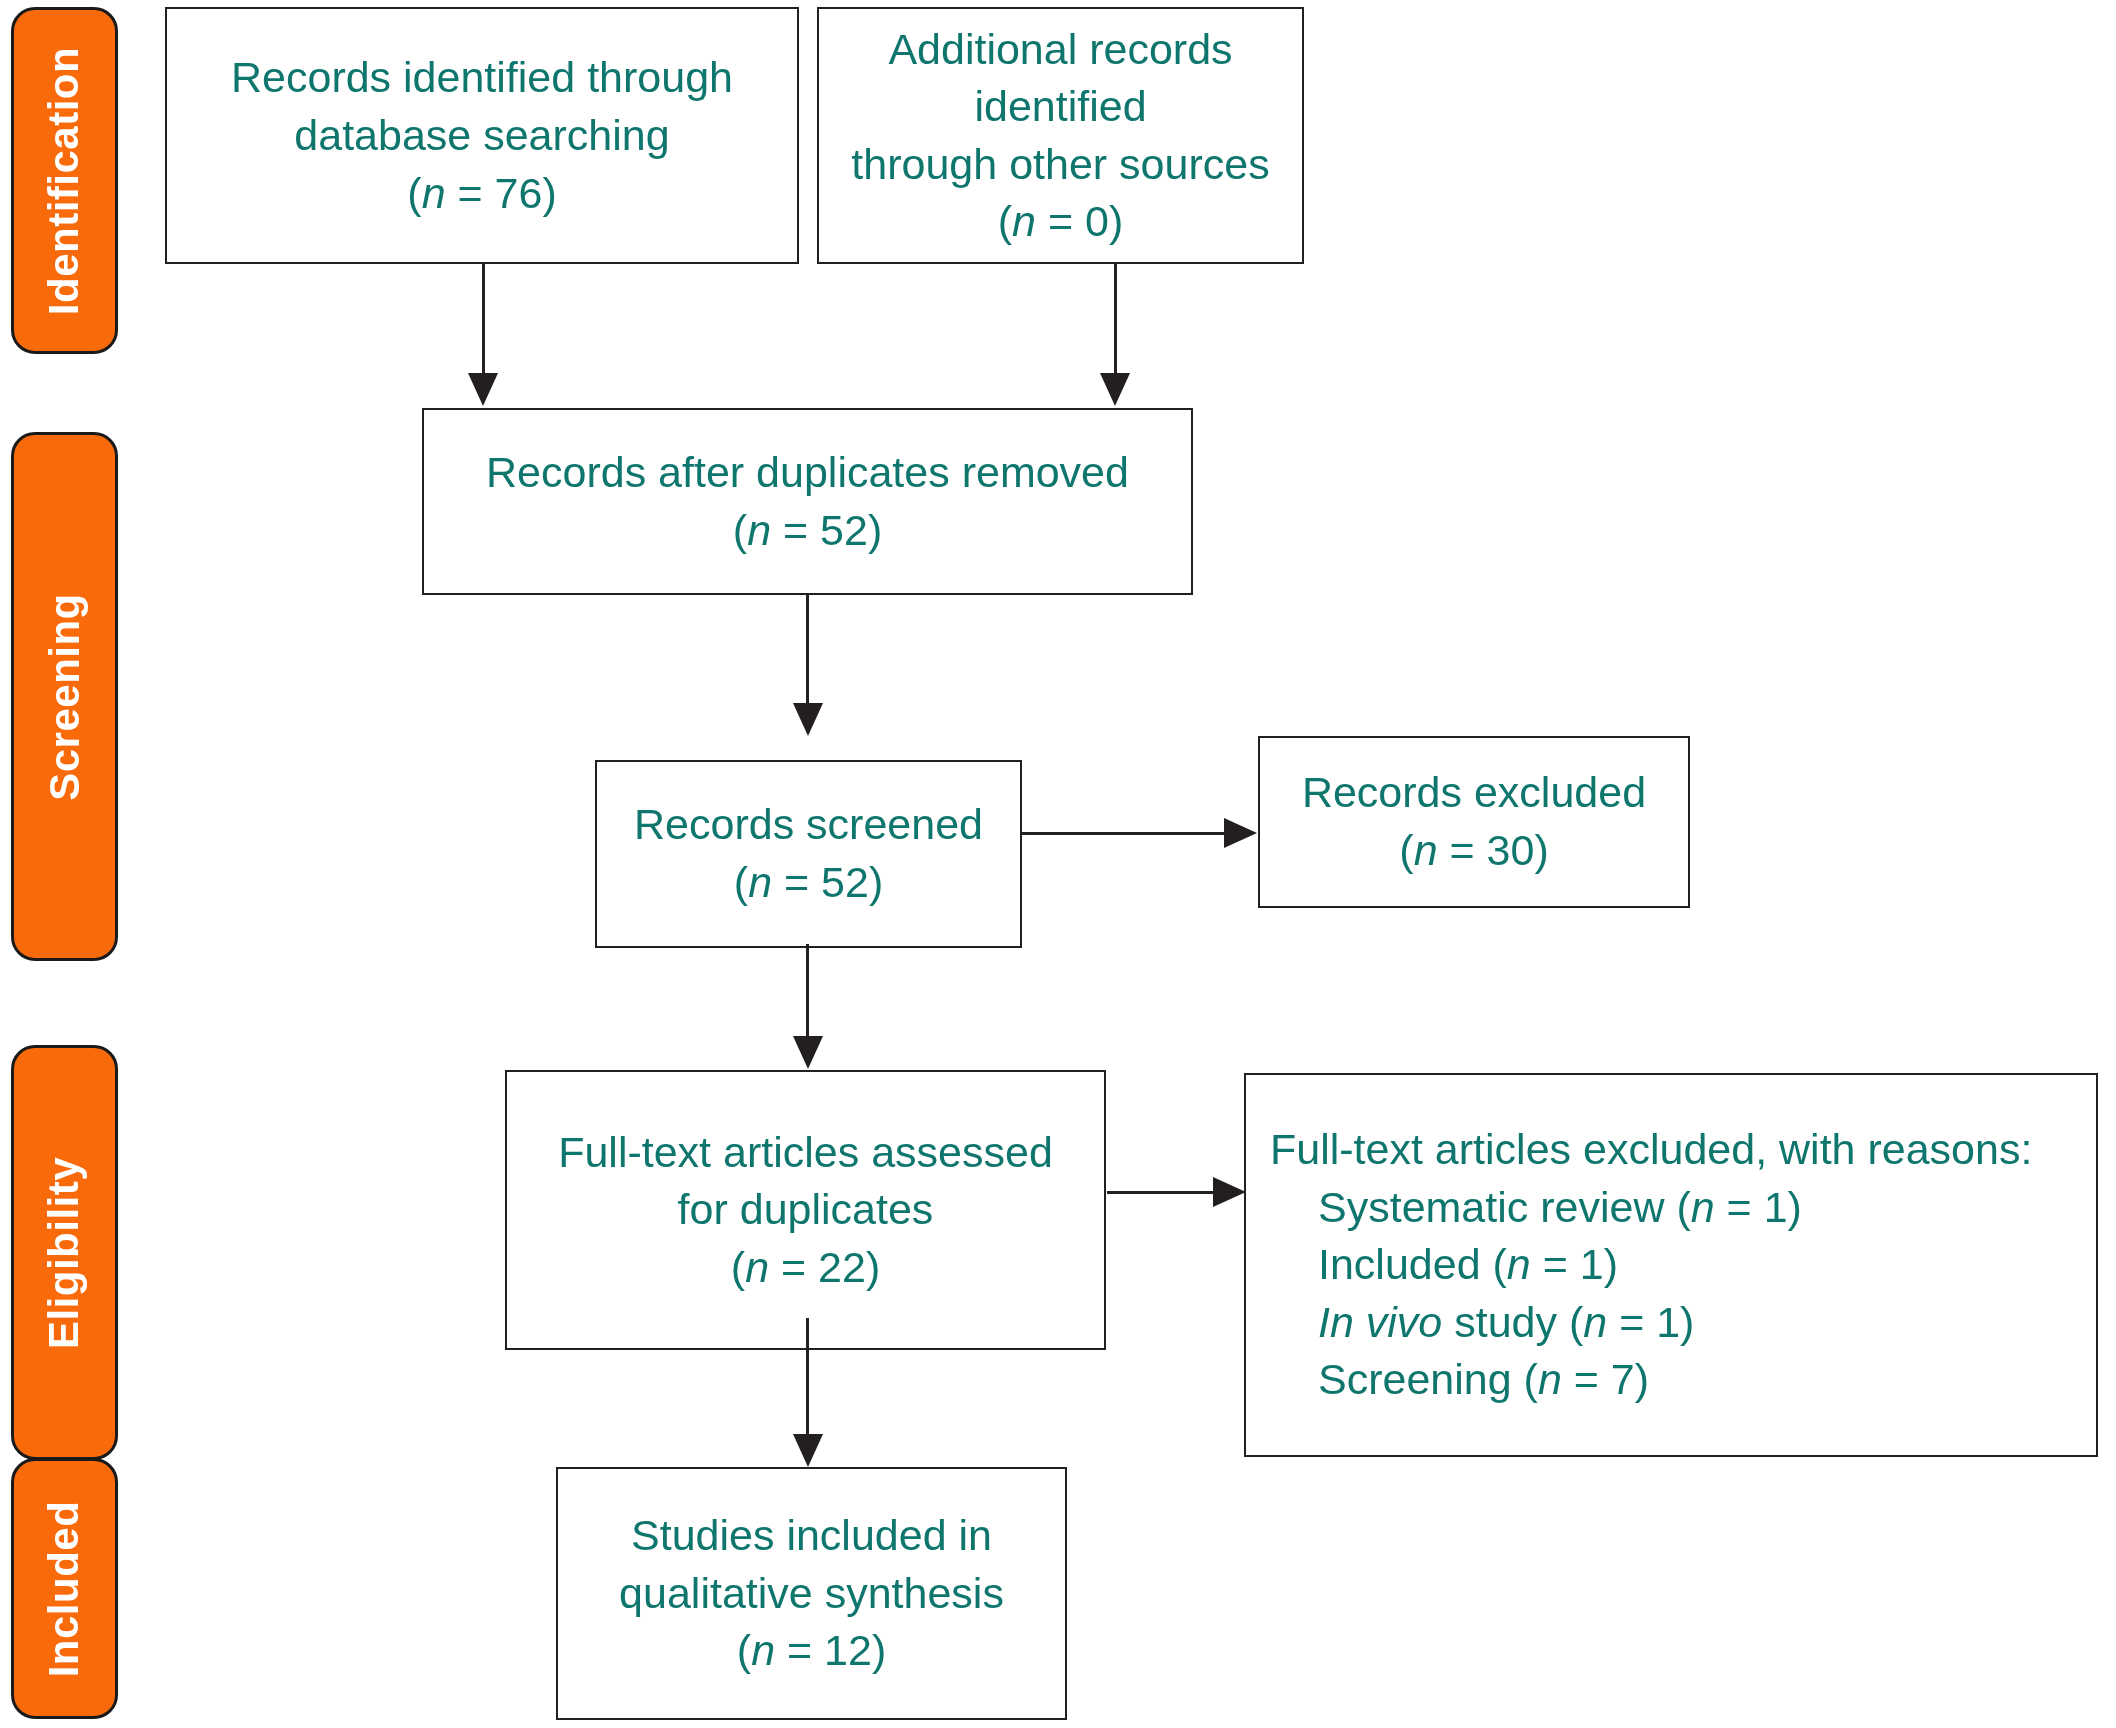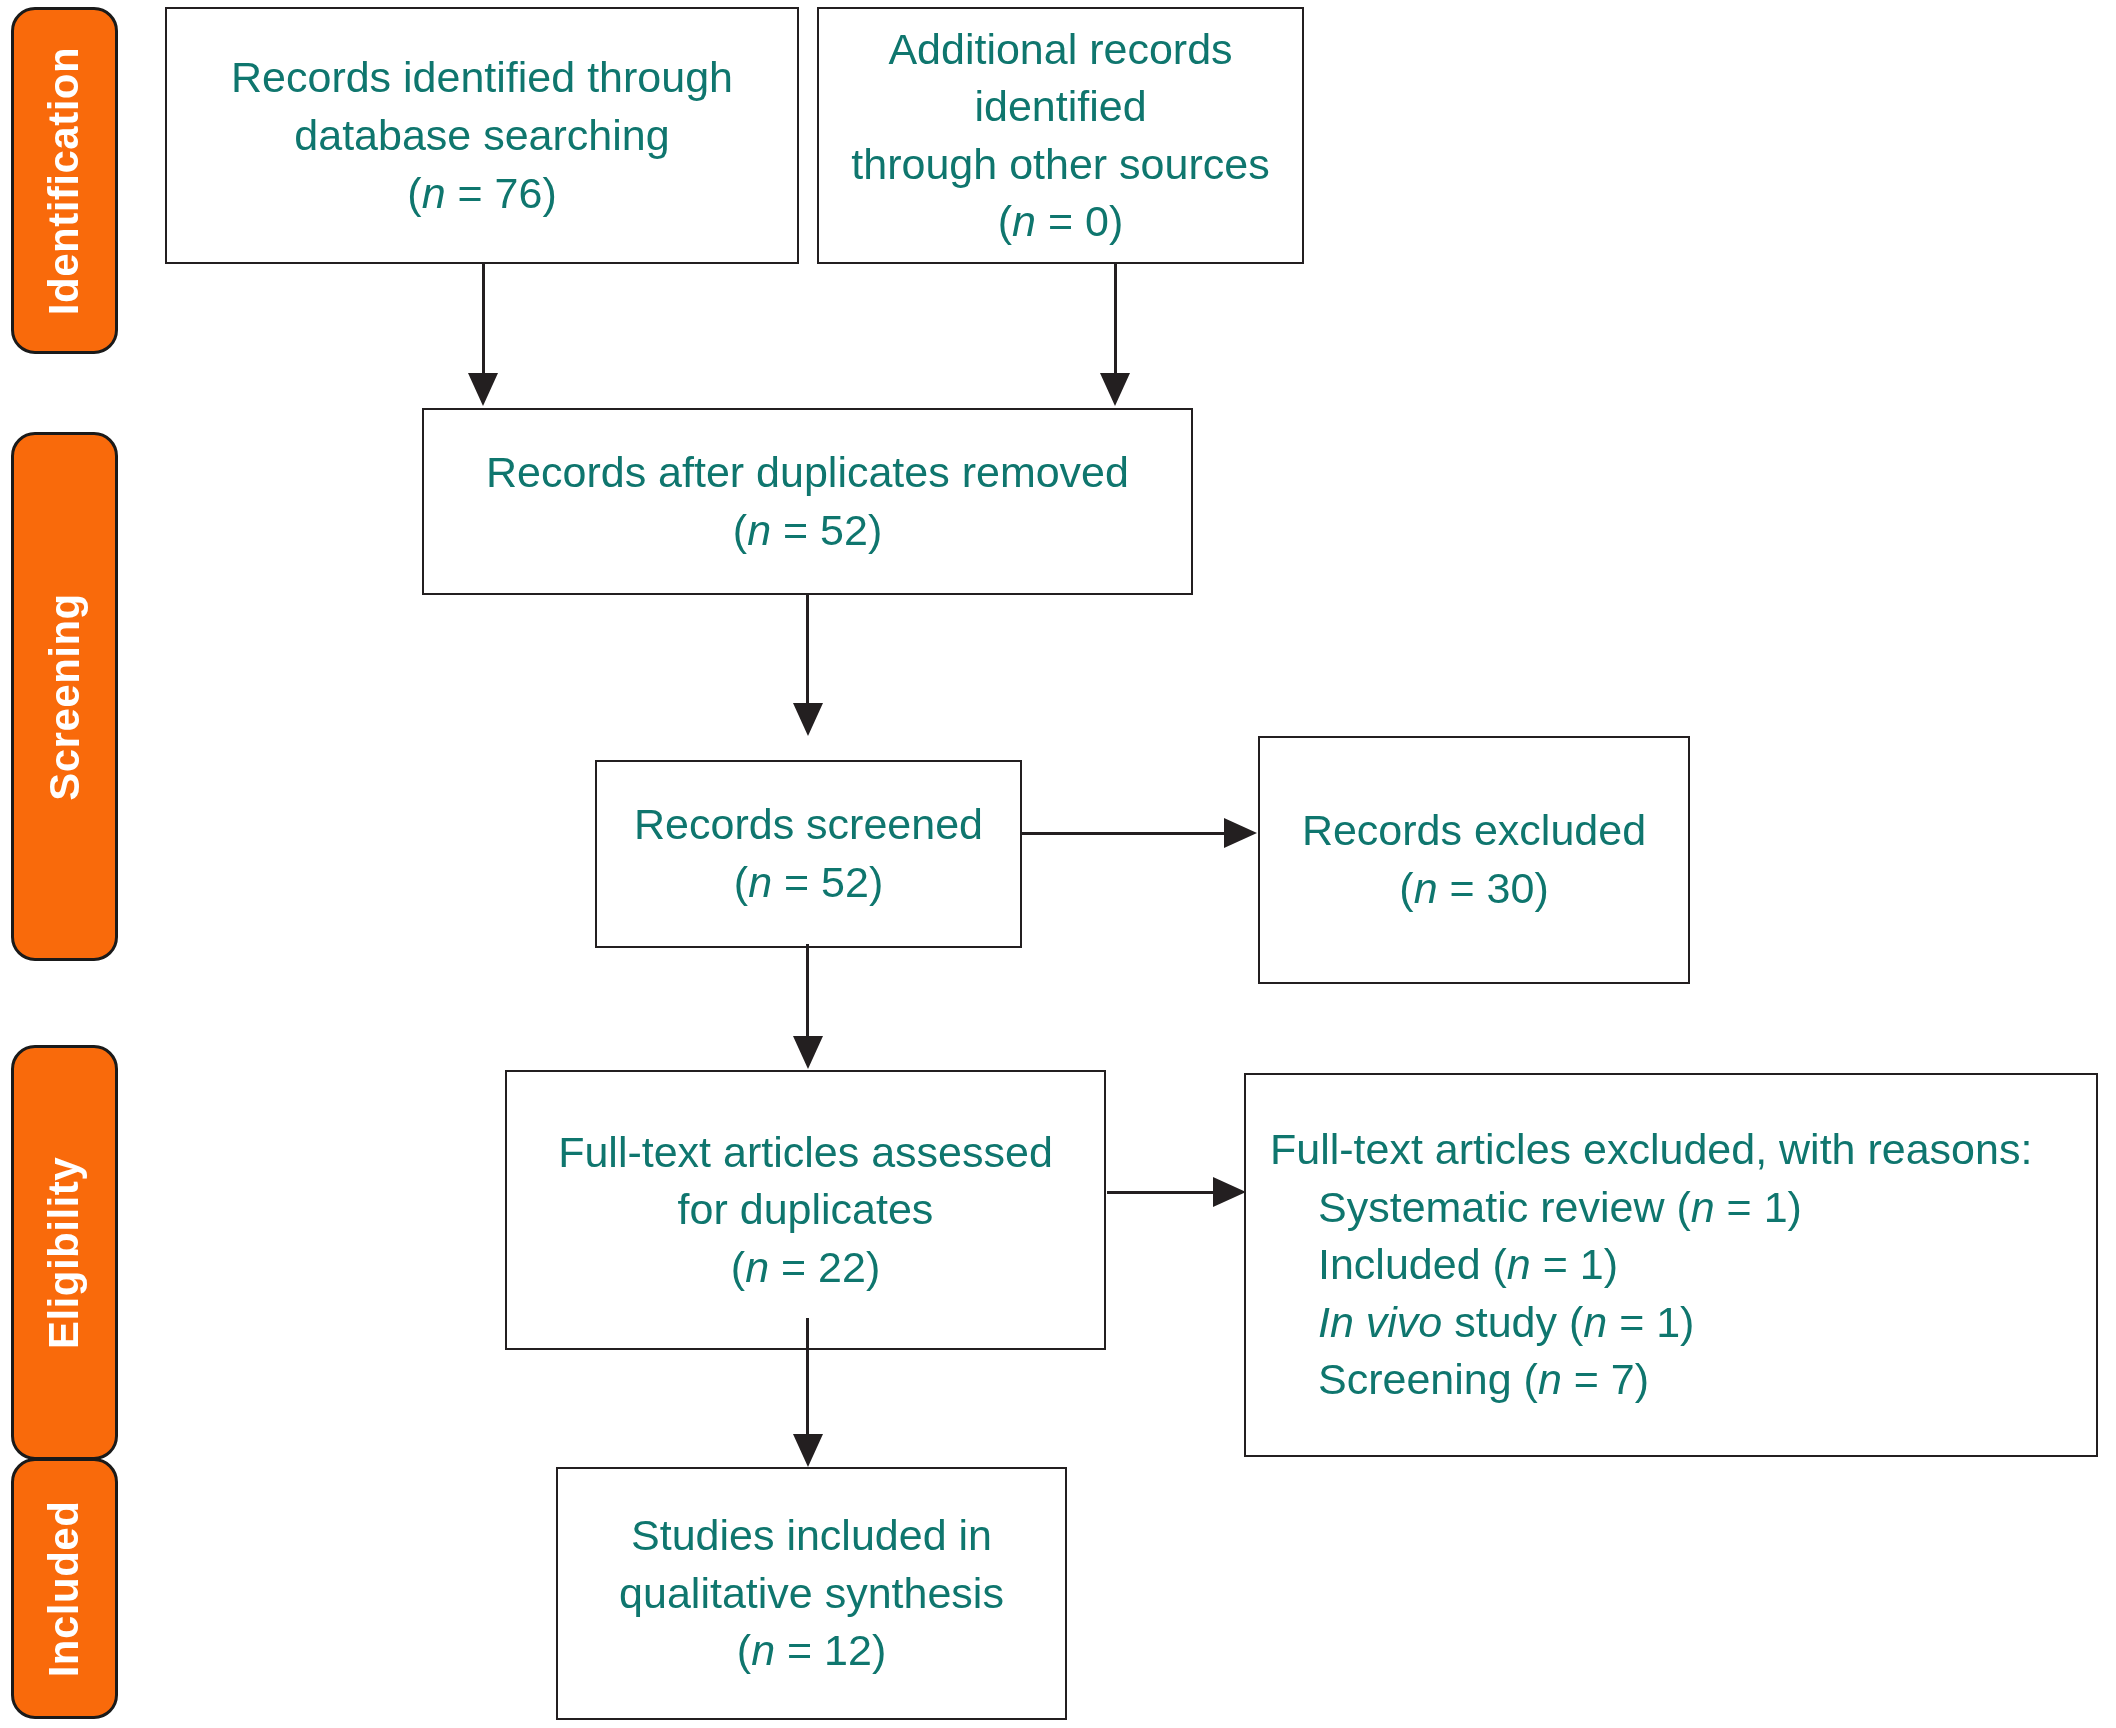--- a/index.html
+++ b/index.html
@@ -136,21 +136,21 @@
   </div>
 
   <div class="v-line" style="left:806px; top:595px; height:110px;"></div>
   <div class="arrow-down" style="left:793px; top:703px;"></div>
 
   <div class="flow-box" style="left:595px; top:760px; width:427px; height:188px;">
     <span class="line">Records screened</span>
     <span class="line"><span>(</span><span class="ital">n</span><span> = 52)</span></span>
   </div>
 
-  <div class="flow-box" style="left:1258px; top:736px; width:432px; height:248px;">
+  <div class="flow-box" style="left:1258px; top:736px; width:432px; height:172px;">
     <span class="line">Records excluded</span>
     <span class="line"><span>(</span><span class="ital">n</span><span> = 30)</span></span>
   </div>
 
   <div class="h-line" style="left:1022px; top:832px; width:204px;"></div>
   <div class="arrow-right" style="left:1224px; top:818px;"></div>
 
   <div class="v-line" style="left:806px; top:944px; height:94px;"></div>
   <div class="arrow-down" style="left:793px; top:1036px;"></div>
 

